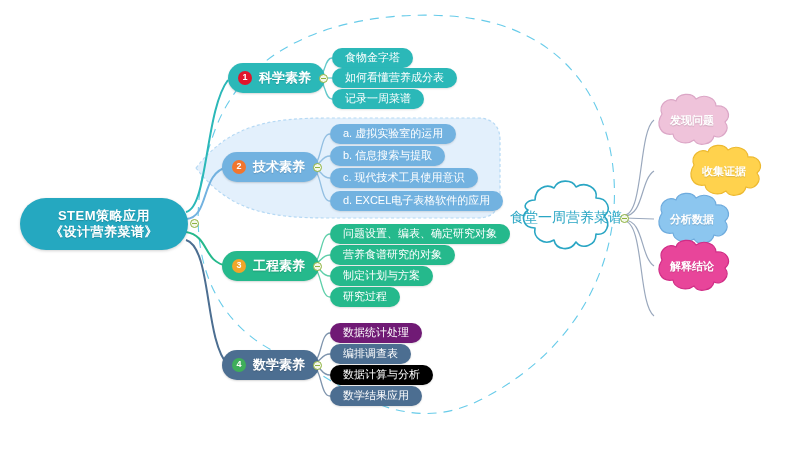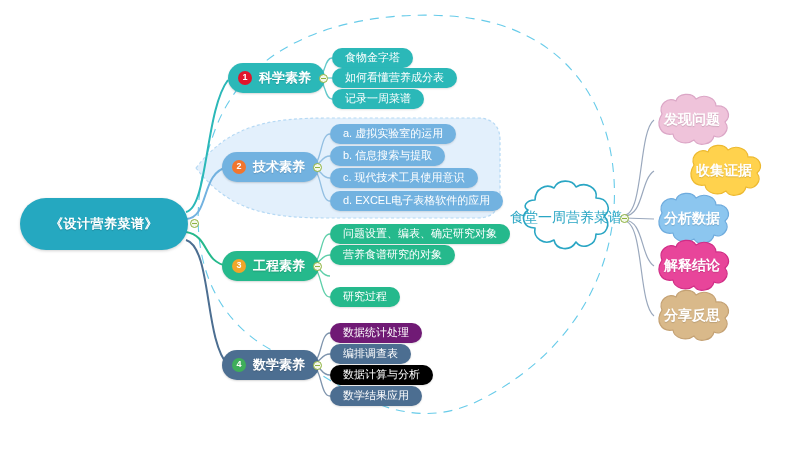--- a/index.html
+++ b/index.html
@@ -65,21 +65,21 @@
     position:absolute;
     display:flex;align-items:center;justify-content:center;
     font-size:14px;color:#2aa6c4;white-space:nowrap;
   }
   .cloud-node svg{position:absolute;left:0;top:0;}
   .cloud-node span{position:relative;z-index:2;}
 
   .bubble{
     position:absolute;
     display:flex;align-items:center;justify-content:center;
-    font-size:14px;font-weight:bold;color:#ffffff;white-space:nowrap;
+    font-size:11px;font-weight:bold;color:#ffffff;white-space:nowrap;
     text-shadow:0 1px 1px rgba(0,0,0,.14);
   }
   .bubble svg{position:absolute;left:0;top:0;}
   .bubble span{position:relative;z-index:2;}
 
   .collapse{
     position:absolute;width:9px;height:9px;border-radius:50%;
     background:#f3f7ea;border:1px solid #8fb33f;
     box-sizing:border-box;
   }
@@ -129,20 +129,21 @@
     <path d="M 312,367 C 322,367 320,396 330,396" fill="none" stroke="#7e94ad" stroke-width="1.3"></path>
 
     <path d="M 624,215 C 644,215 638,132 654,120" fill="none" stroke="#9aa8bd" stroke-width="1.2"></path>
     <path d="M 624,216 C 644,216 640,180 654,171" fill="none" stroke="#9aa8bd" stroke-width="1.2"></path>
     <path d="M 624,218 L 654,219" fill="none" stroke="#9aa8bd" stroke-width="1.2"></path>
     <path d="M 624,220 C 644,220 640,256 654,266" fill="none" stroke="#9aa8bd" stroke-width="1.2"></path>
     <path d="M 624,221 C 644,221 638,304 654,316" fill="none" stroke="#9aa8bd" stroke-width="1.2"></path>
   </svg>
 
   <div class="node root" style="background: rgb(37, 168, 192);">
+    <div class="l1">STEM策略应用</div>
     <div class="l2">《设计营养菜谱》</div>
   </div>
   <div class="collapse" style="left:190px;top:219px;"></div>
 
   <div class="node branch" style="left: 228px; top: 63px; background: rgb(43, 184, 184);">
     <span class="badge" style="background: rgb(224, 21, 43);">1</span>
     <span>科学素养</span>
   </div>
   <div class="collapse" style="left:319px;top:74px;"></div>
   <div class="node leaf" style="left: 332px; top: 48px; background: rgb(43, 184, 184);">食物金字塔</div>
@@ -159,20 +160,21 @@
   <div class="node leaf" style="left: 330px; top: 168px; background: rgb(114, 178, 224);">c. 现代技术工具使用意识</div>
   <div class="node leaf" style="left: 330px; top: 191px; background: rgb(114, 178, 224);">d. EXCEL电子表格软件的应用</div>
 
   <div class="node branch" style="left: 222px; top: 251px; background: rgb(37, 185, 140);">
     <span class="badge" style="background: rgb(240, 166, 42);">3</span>
     <span>工程素养</span>
   </div>
   <div class="collapse" style="left:313px;top:262px;"></div>
   <div class="node leaf" style="left: 330px; top: 245px; background: rgb(37, 185, 140);">营养食谱研究的对象</div>
   <div class="node leaf" style="left: 330px; top: 224px; background: rgb(37, 185, 140);">问题设置、编表、确定研究对象</div>
+  <div class="node leaf" style="left: 330px; top: 266px; background: rgb(37, 185, 140);">制定计划与方案</div>
   <div class="node leaf" style="left: 330px; top: 287px; background: rgb(37, 185, 140);">研究过程</div>
 
   <div class="node branch" style="left: 222px; top: 350px; background: rgb(76, 110, 145);">
     <span class="badge" style="background: rgb(63, 174, 90);">4</span>
     <span>数学素养</span>
   </div>
   <div class="collapse" style="left:313px;top:361px;"></div>
   <div class="node leaf" style="left: 330px; top: 323px; background: #701a75;">数据统计处理</div>
   <div class="node leaf" style="left: 330px; top: 344px; background: rgb(76, 110, 145);">编排调查表</div>
   <div class="node leaf" style="left: 330px; top: 365px; background: #000000;">数据计算与分析</div>
@@ -223,23 +225,14 @@
   <div class="bubble" style="left:648px;top:238px;width:88px;height:56px;">
     <svg width="88" height="56" viewBox="0 0 88 56">
       <path d="M 14,22 C 10,12 20,5 28,9 C 30,1 44,0 48,7
                C 56,1 68,6 68,14 C 80,13 84,24 77,30
                C 83,38 74,48 66,44 C 64,53 50,55 46,48
                C 38,54 26,50 25,42 C 13,44 7,33 14,22 Z" fill="#e8459a" stroke="#d02c85" stroke-width="1.2" stroke-linejoin="round"></path>
     </svg>
     <span>解释结论</span>
   </div>
 
-  <div class="bubble" style="left:648px;top:288px;width:88px;height:56px;">
-    <svg width="88" height="56" viewBox="0 0 88 56">
-      <path d="M 14,22 C 10,12 20,5 28,9 C 30,1 44,0 48,7
-               C 56,1 68,6 68,14 C 80,13 84,24 77,30
-               C 83,38 74,48 66,44 C 64,53 50,55 46,48
-               C 38,54 26,50 25,42 C 13,44 7,33 14,22 Z" fill="#d9b98a" stroke="#c4a173" stroke-width="1.2" stroke-linejoin="round"></path>
-    </svg>
-    <span>分享反思</span>
-  </div>
 
 </div>
 
 </body></html>

